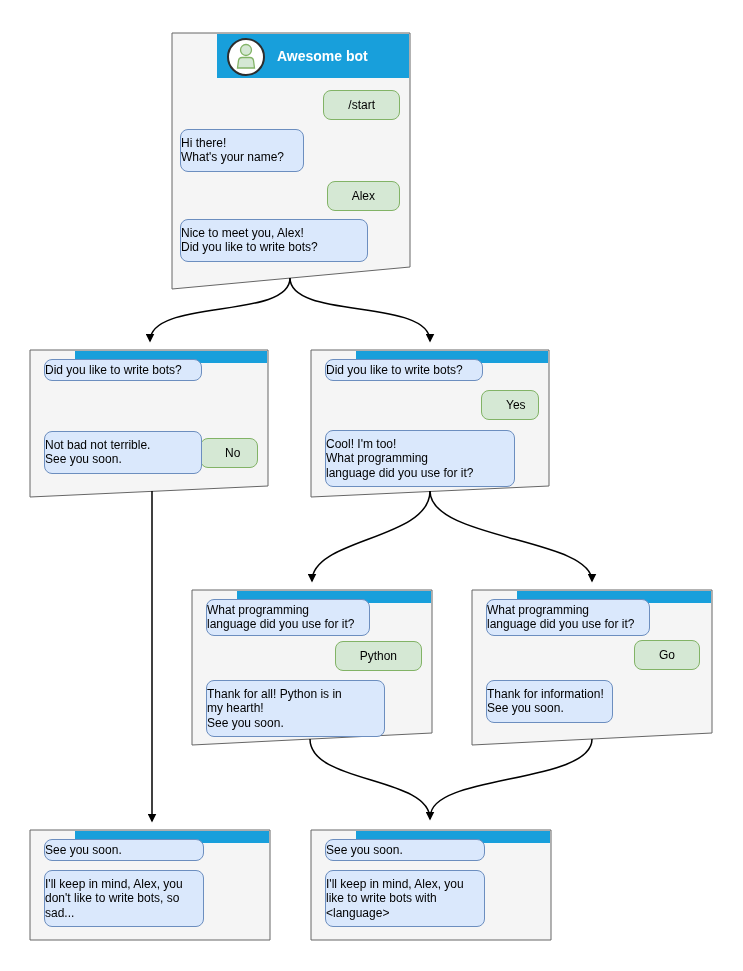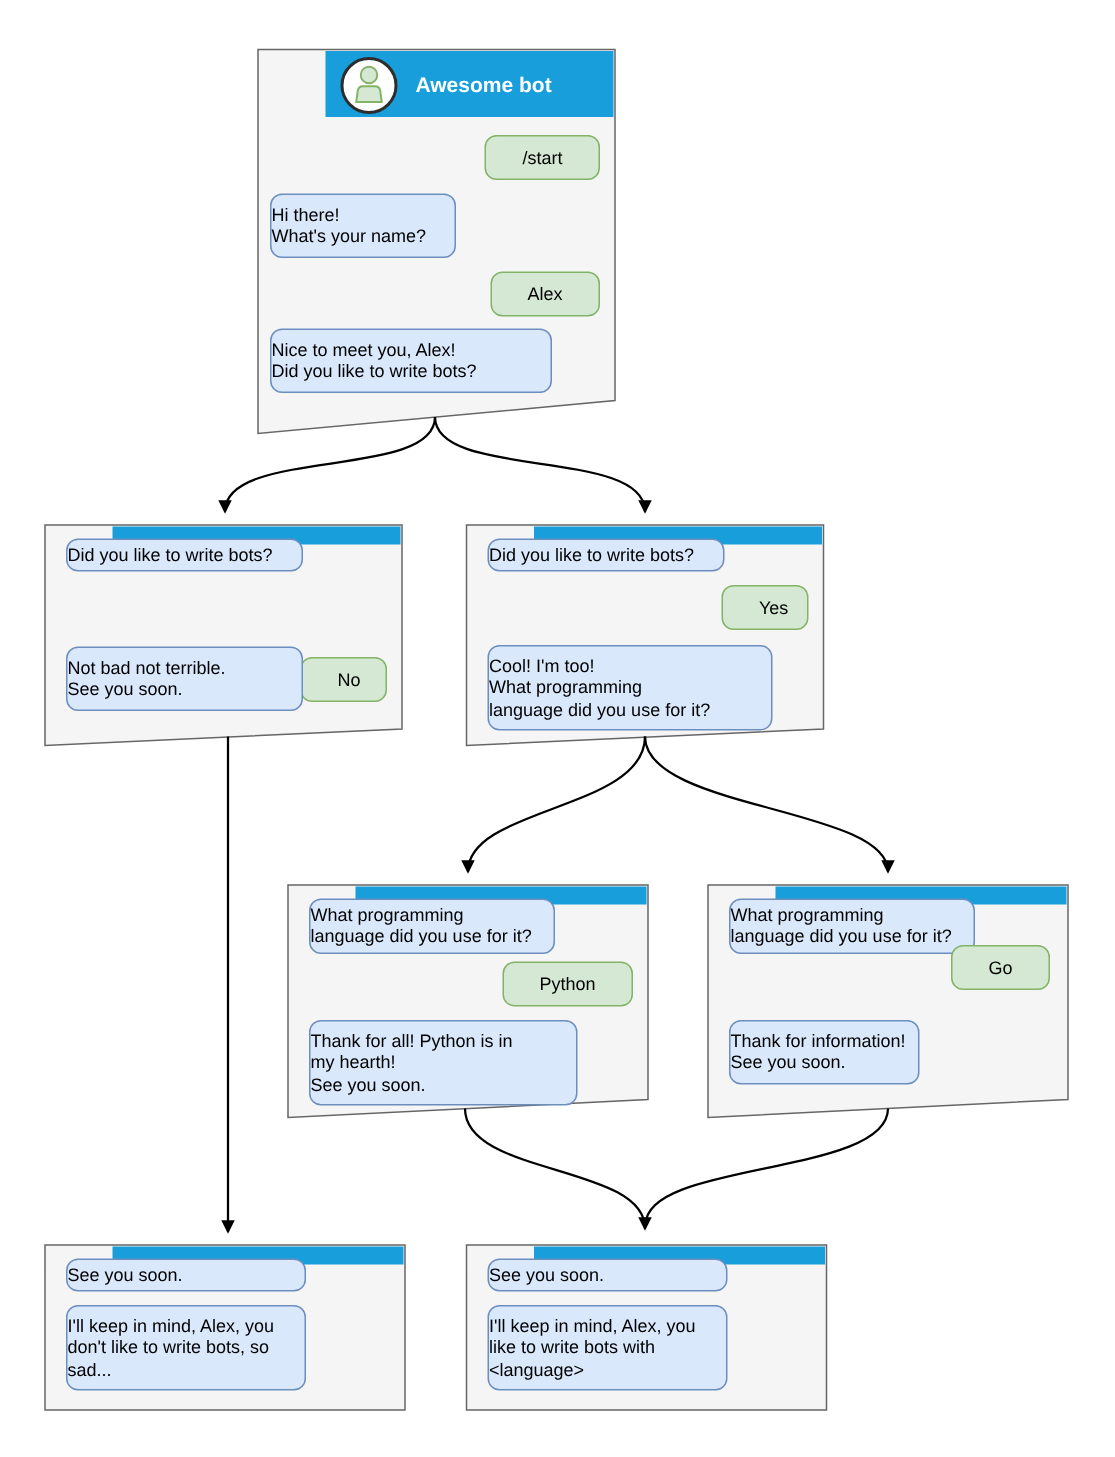--- a/index.html
+++ b/index.html
@@ -112,21 +112,21 @@
     <div class="bubble user" style="right:10px;top:51px;">Python</div>
     <div class="bubble bot" style="left:14px;top:90px;width:179px;">Thank for all! Python is in
 my hearth!
 See you soon.</div>
   </div>
 
   <div class="window" style="left:472px;top:590px;width:240px;height:153px;">
     <div class="header header-sm"></div>
     <div class="bubble bot tight" style="left:14px;top:9px;width:164px;">What programming
 language did you use for it?</div>
-    <div class="bubble user" style="right:12px;top:40px;">Go</div>
+    <div class="bubble user" style="right:12px;top:50px;">Go</div>
     <div class="bubble bot" style="left:14px;top:90px;width:127px;">Thank for information!
 See you soon.</div>
   </div>
 
   <div class="window" style="left:30px;top:830px;width:240px;height:110px;">
     <div class="header header-sm"></div>
     <div class="bubble bot tight" style="left:14px;top:9px;width:160px;">See you soon.</div>
     <div class="bubble bot" style="left:14px;top:40px;width:160px;">I'll keep in mind, Alex, you
 don't like to write bots, so
 sad...</div>

